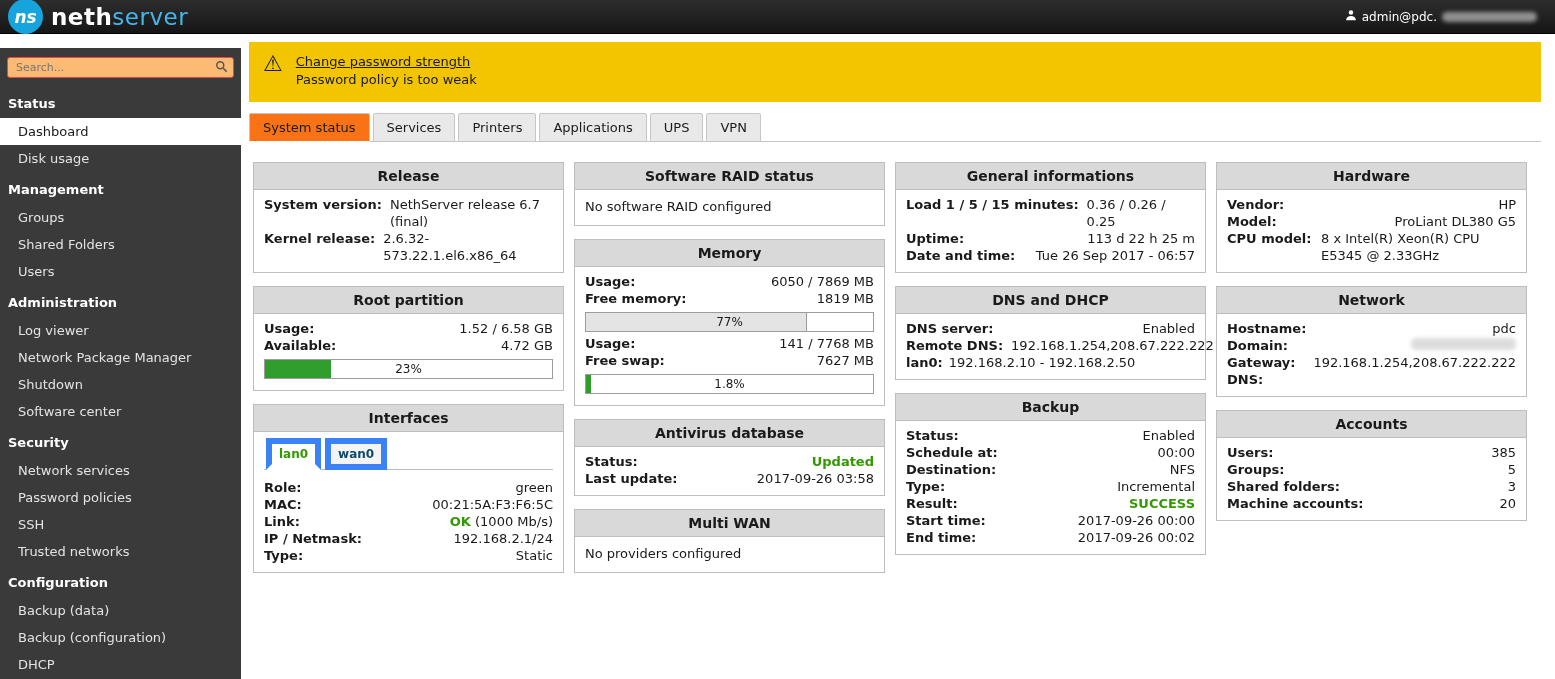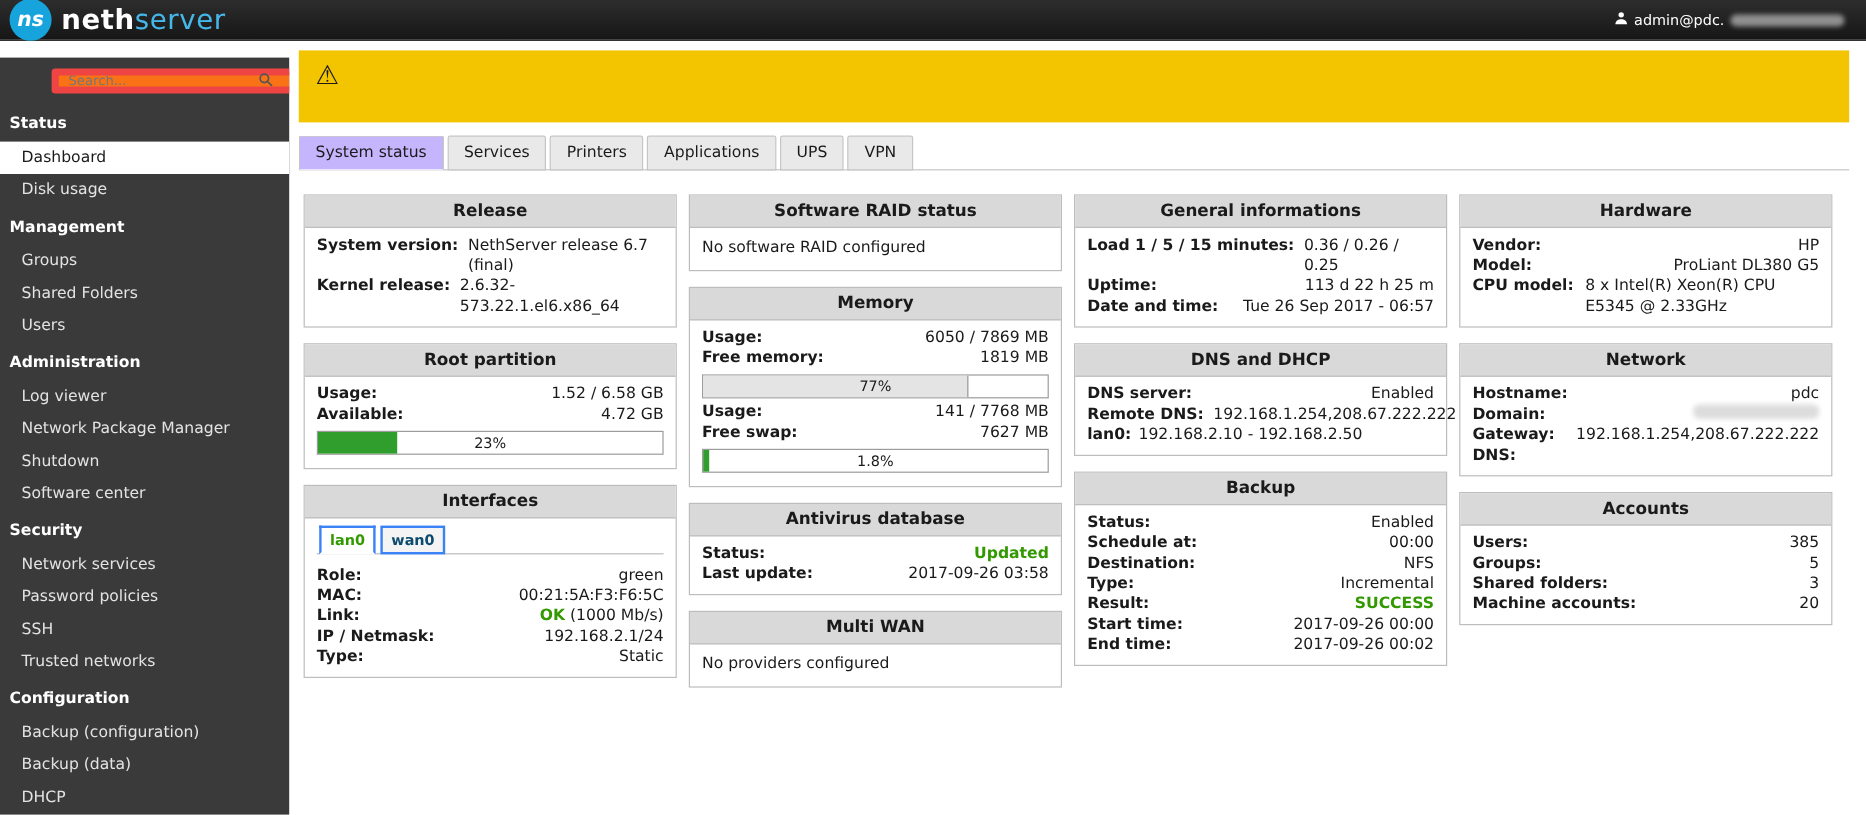--- a/index.html
+++ b/index.html
@@ -33,23 +33,23 @@
   .blur-light { background:rgba(255,255,255,.5); width:95px; }
   .blur-gray  { background:#dcdcdc; width:105px; height:12px; }
 
   
   .sidebar {
     position:absolute; top:48px; left:0; bottom:0; width:241px;
     background:#3a3a3a; overflow:hidden;
   }
   .search-wrap { position:relative; margin:8px 7px 8px 7px; }
   .search-input {
-    width:100%; height:21px; border:6px solid #ef4444; border-radius:3px;
+    width:100%; height:21px; border:1px solid #ef4444; border-radius:3px;
     padding:0 24px 0 8px; font-size:11px; font-family:inherit; color:#333;
-    outline:none; background:#f97316;margin-left:36px;
+    outline:none; background:#fdba74;
   }
   .search-icon { position:absolute; right:6px; top:4px; line-height:0; cursor:pointer; }
   .sec-title { color:#fff; font-weight:bold; font-size:13px; padding:10px 8px 7px 8px; }
   .nav-item { color:#e3e3e3; font-size:13px; padding:6px 8px 6px 18px; cursor:pointer; }
   .nav-item.active { background:#ffffff; color:#1a1a1a; }
 
   
   .main { margin-left:241px; }
   .banner {
     margin:8px 14px 11px 8px; background:#f2c500; padding:9px 14px;
@@ -58,21 +58,21 @@
   .warn-icon { font-size:22px; line-height:26px; }
   .banner-link { color:#1a1a1a; text-decoration:underline; font-size:13px; display:inline-block; margin:2px 0 3px 0; cursor:pointer; }
   .banner-text { font-size:13px; }
 
   .tabs { display:flex; margin:0 14px 0 8px; border-bottom:1px solid #c6c6c6; align-items:flex-end; }
   .tab {
     font-size:13px; padding:6px 13px; background:#e9e9e9;
     border:1px solid #c6c6c6; margin-right:3px; margin-bottom:-1px;
     border-radius:2px 2px 0 0; cursor:pointer; white-space:nowrap;
   }
-  .tab.active { background:#c4b5fd; border-bottom-color:#fff; }
+  .tab.active { background:#f97316; border-bottom-color:#fff; }
 
   .content { padding:20px 0 20px 12px; display:flex; gap:10px; align-items:flex-start; }
   .col { width:311px; display:flex; flex-direction:column; gap:13px; flex:none; }
 
   .panel { border:1px solid #bdbdbd; background:#fff; }
   .panel-h {
     background:#d9d9d9; border-bottom:1px solid #bdbdbd;
     font-weight:bold; font-size:14px; text-align:center; padding:5px 4px;
   }
   .panel-b { padding:6px 10px 8px 10px; }
@@ -85,21 +85,21 @@
   .subhead { text-align:center; font-weight:bold; font-size:13px; padding:2px 0; }
 
   .bar { position:relative; height:20px; border:1px solid #9c9c9c; margin:5px 0 3px 0; background:#fff; }
   .fill-green { position:absolute; top:0; bottom:0; left:0; background:#2f9e2d; }
   .fill-gray  { position:absolute; top:0; bottom:0; left:0; background:#e4e4e4; border-right:1px solid #9c9c9c; }
   .bar-lbl { position:absolute; left:0; right:0; top:0; text-align:center; line-height:19px; font-size:12px; }
 
   .iface-tabs { display:flex; gap:4px; border-bottom:1px solid #bbb; padding-left:2px; margin-bottom:9px; align-items:flex-end; }
   .iface-tab {
     font-size:12px; font-weight:bold; padding:3px 7px;
-    border:2px solid #3b82f6; margin-bottom:-1px; cursor:pointer;
+    border:6px solid #3b82f6; margin-bottom:-1px; cursor:pointer;
   }
   .iface-tab.lan { color:#339900; background:#fff; border-bottom-color:#fff; }
   .iface-tab.wan { color:#0c4a6e; background:#f4f4f4; }
 </style>
 </head>
 <body>
 
 <div class="topbar">
   <div class="brand">
     <div class="logo">
@@ -147,30 +147,34 @@
   <div class="nav-item">Shutdown</div>
   <div class="nav-item">Software center</div>
 
   <div class="sec-title">Security</div>
   <div class="nav-item">Network services</div>
   <div class="nav-item">Password policies</div>
   <div class="nav-item">SSH</div>
   <div class="nav-item">Trusted networks</div>
 
   <div class="sec-title">Configuration</div>
+  <div class="nav-item">Backup (data)</div>
   <div class="nav-item">Backup (configuration)</div>
-  <div class="nav-item">Backup (data)</div>
   <div class="nav-item">DHCP</div>
   <div class="nav-item">DNS</div>
 </div>
 
 <div class="main">
 
   <div class="banner">
     <span class="warn-icon">⚠</span>
+    <div>
+      <a class="banner-link">Change password strength</a>
+      <div class="banner-text">Password policy is too weak</div>
+    </div>
   </div>
 
   <div class="tabs">
     <div class="tab active">System status</div>
     <div class="tab">Services</div>
     <div class="tab">Printers</div>
     <div class="tab">Applications</div>
     <div class="tab">UPS</div>
     <div class="tab">VPN</div>
   </div>

